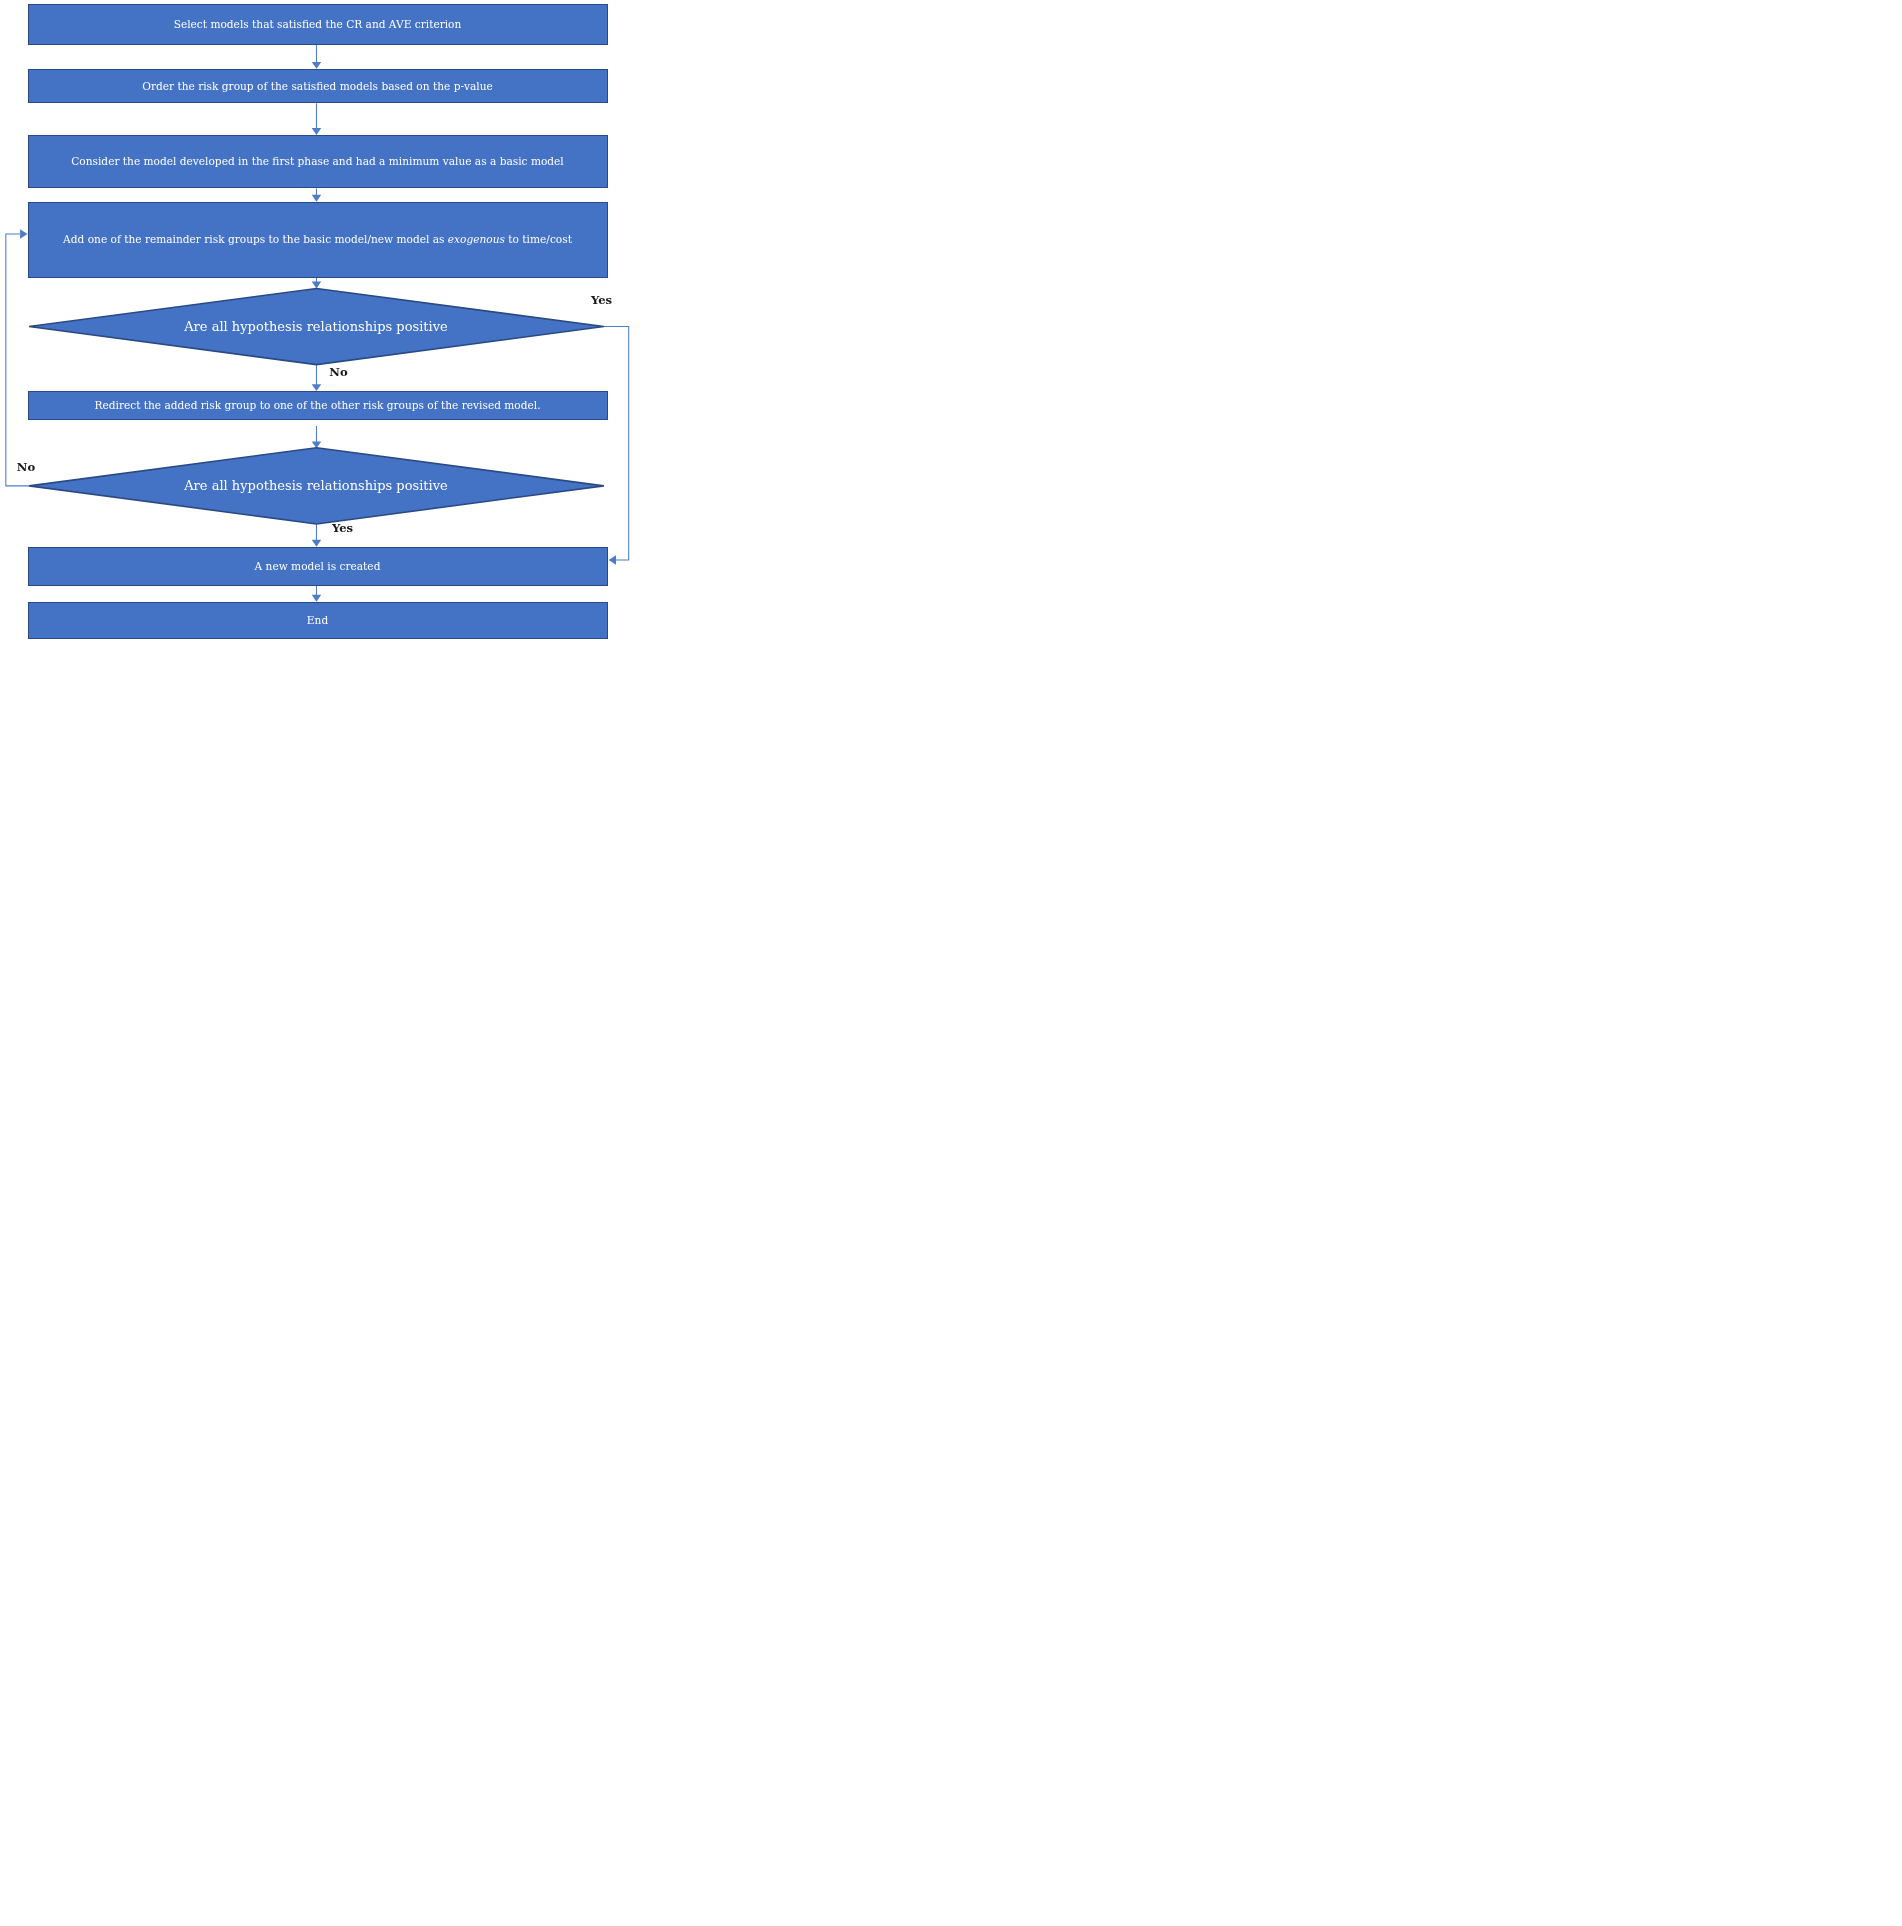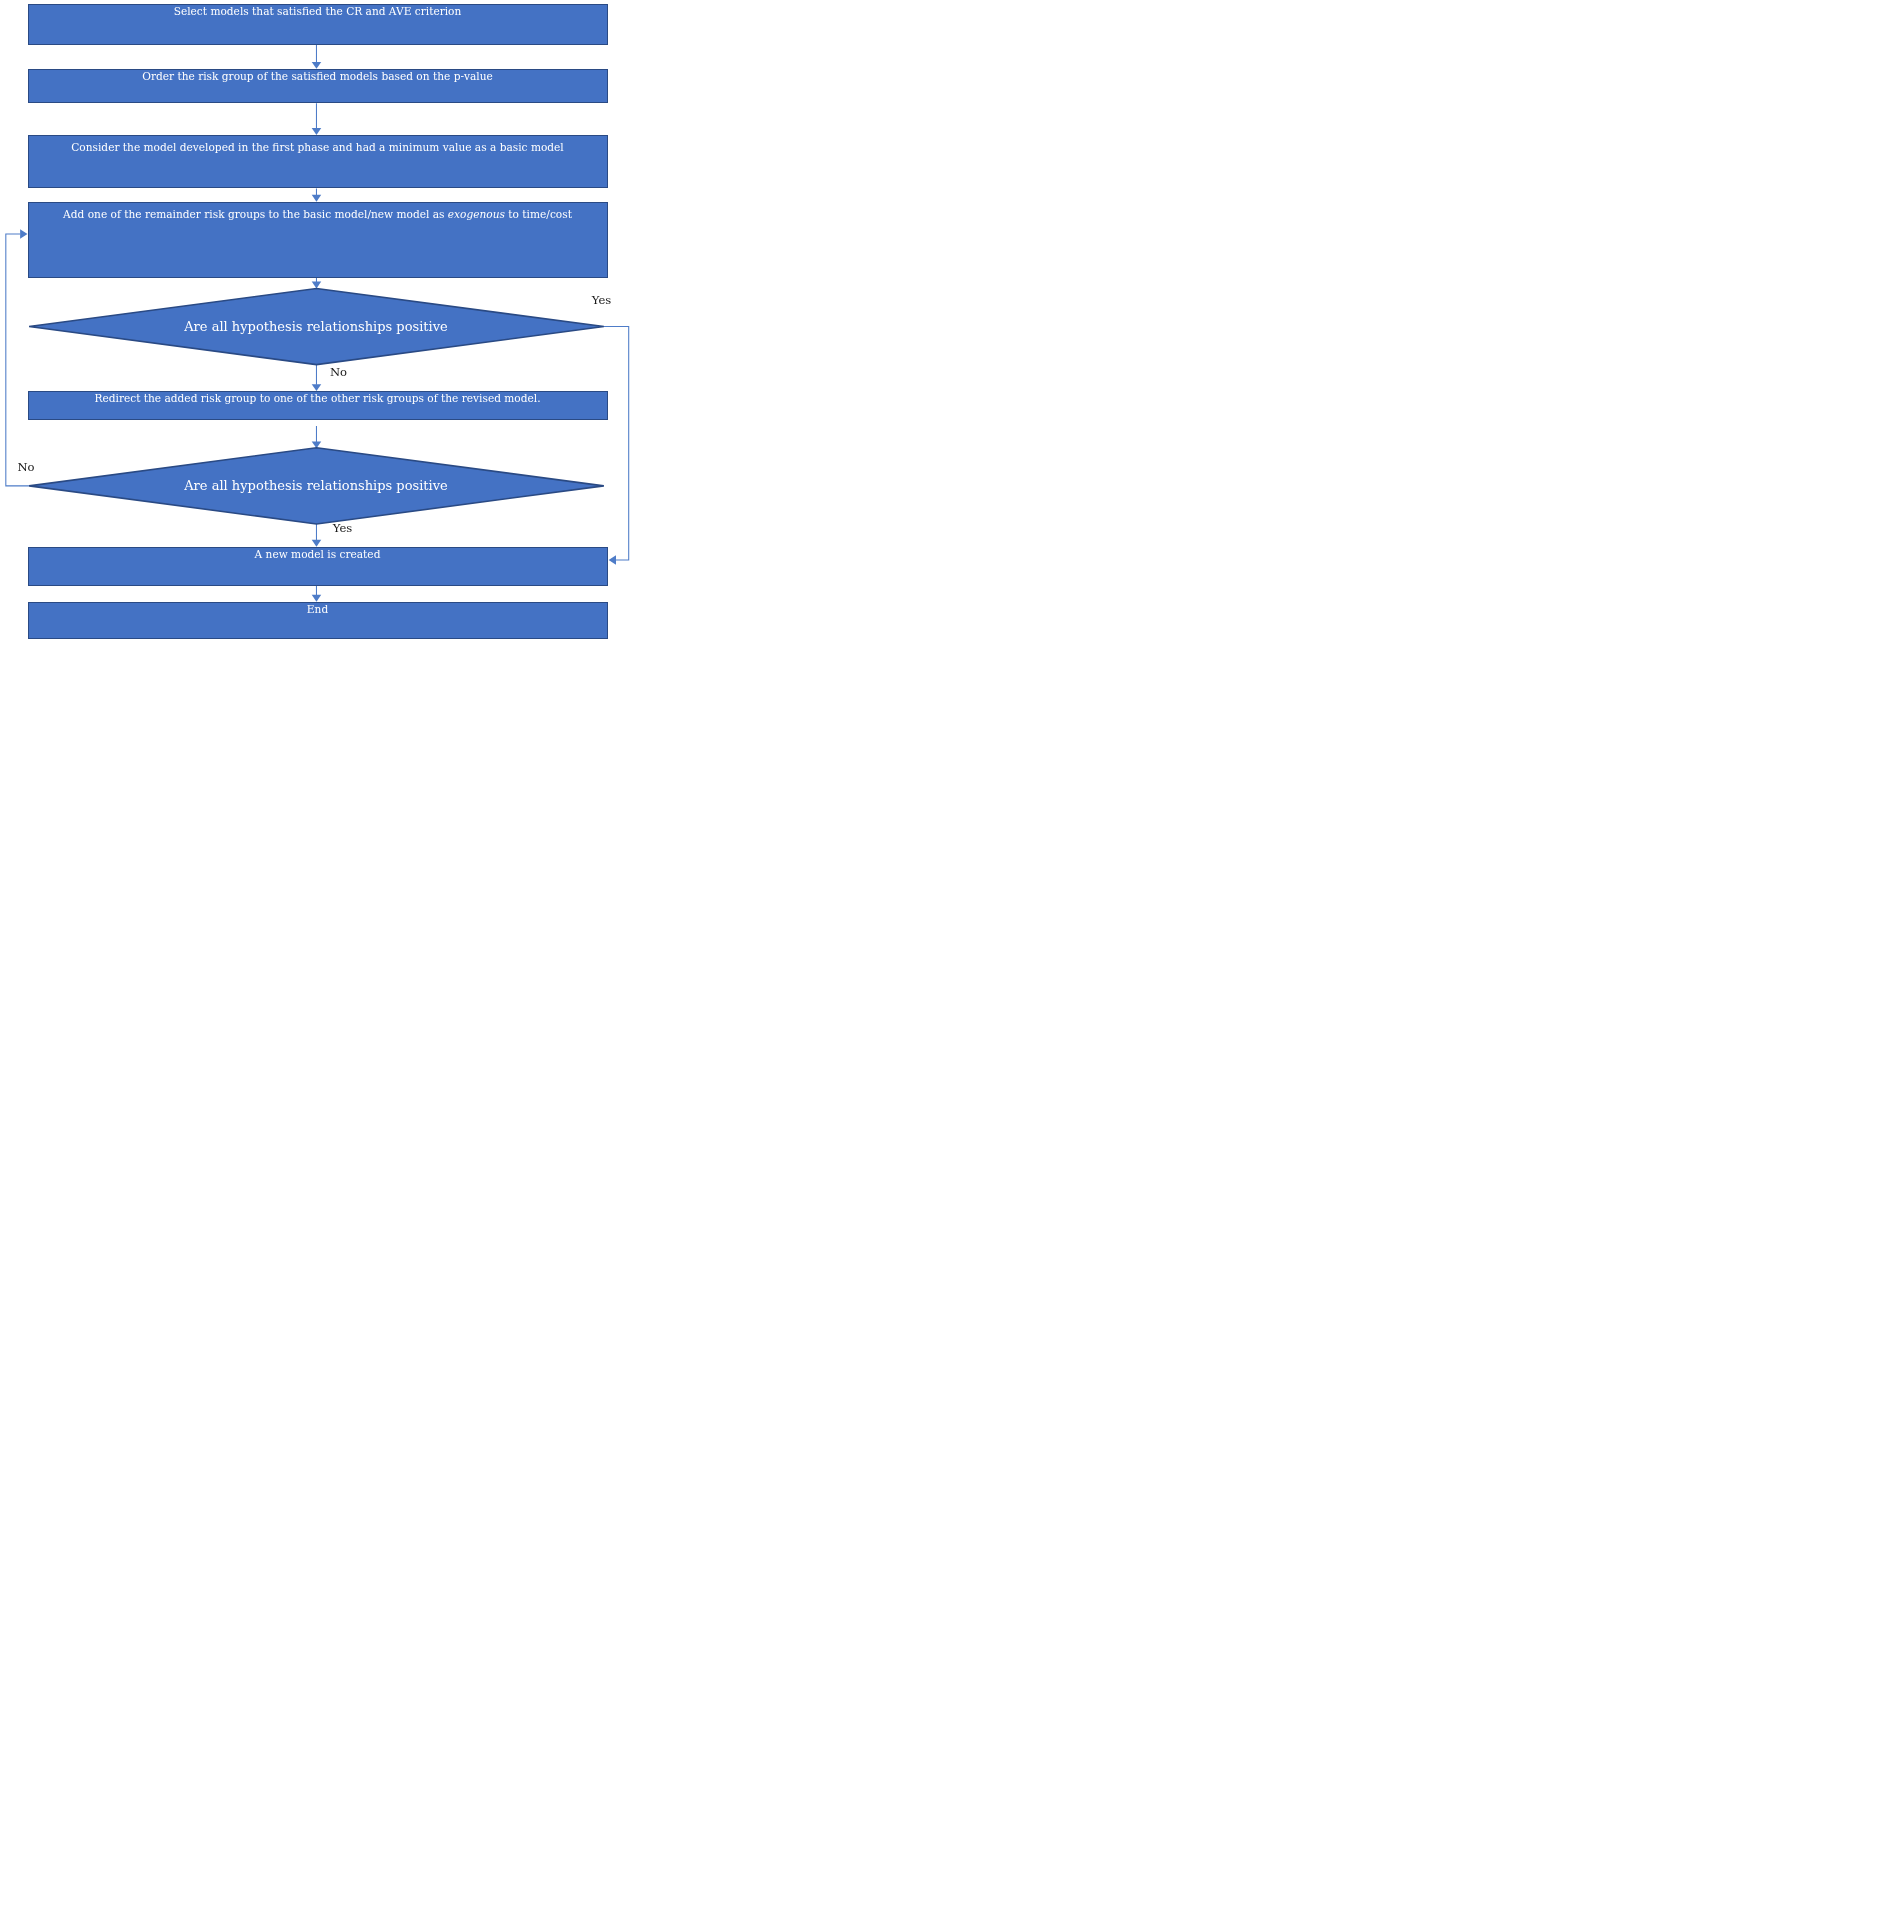--- a/index.html
+++ b/index.html
@@ -17,20 +17,21 @@
     width: 634px; height: 642px;
   }
   .box {
     position: absolute;
     left: 27.5px;
     width: 580px;
     background: #4472C4;
     border: 1.6px solid #2A4A84;
     box-sizing: border-box;
     display: flex;
+    align-items: center;
     justify-content: center;
     color: #ffffff;
     text-align: center;
     font-size: 10.6px;
   }
   .box .txt {
     max-width: 545px;
     line-height: 2.25;
   }
   .box .txt.single { line-height: 1.2; }
@@ -42,20 +43,21 @@
     text-align: center;
     font-size: 13px;
     line-height: 1.2;
   }
   .branch-label {
     position: absolute;
     color: #1a1a1a;
     font-size: 11.6px;
     text-align: center;
     line-height: 1.1;
+    font-weight: bold;
   }
   .em { font-style: italic; }
 </style>
 </head>
 <body>
 
 <div class="canvas">
 
   <svg class="wires" viewBox="0 0 1198 1213">
 

